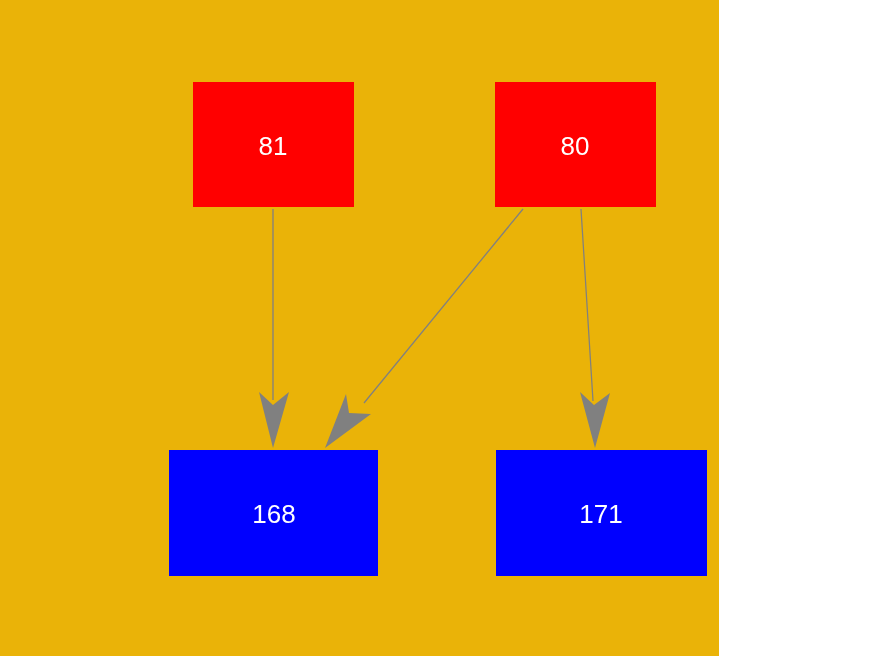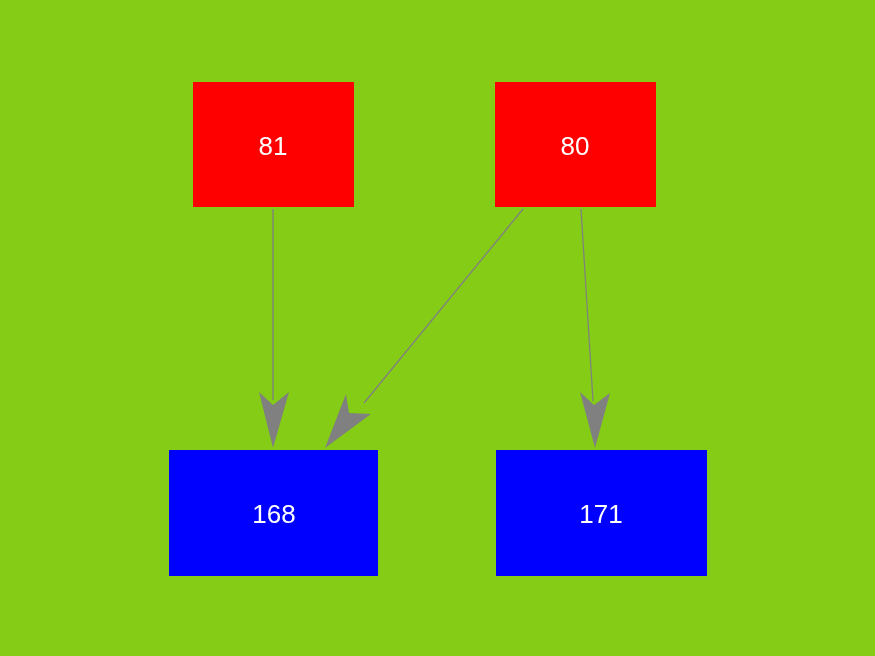--- a/index.html
+++ b/index.html
@@ -5,23 +5,23 @@
   html, body {
     margin: 0;
     padding: 0;
     background: #ffffff;
   }
   body {
     font-family: "Liberation Sans", sans-serif;
   }
   #canvas {
     position: relative;
-    width: 875px;
+    width: 719px;
     height: 656px;
-    background: #84cc16;
+    background: #eab308;
     overflow: hidden;
   }
   #graph-svg {
     position: absolute;
     left: 0;
     top: 0;
     width: 875px;
     height: 656px;
   }
   .node-rect {

